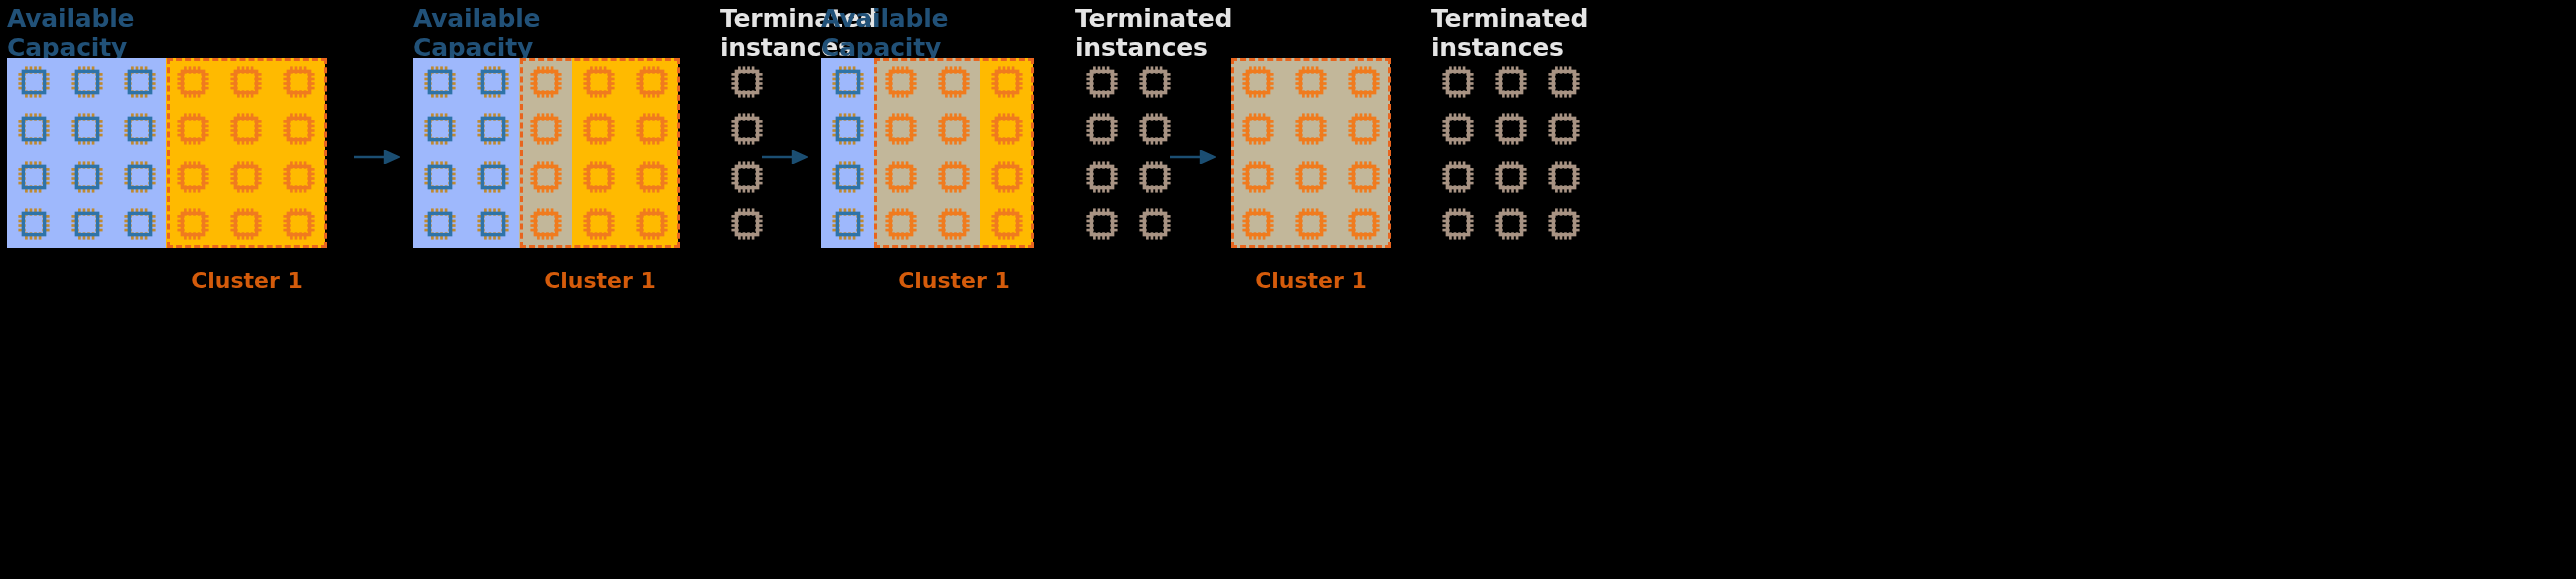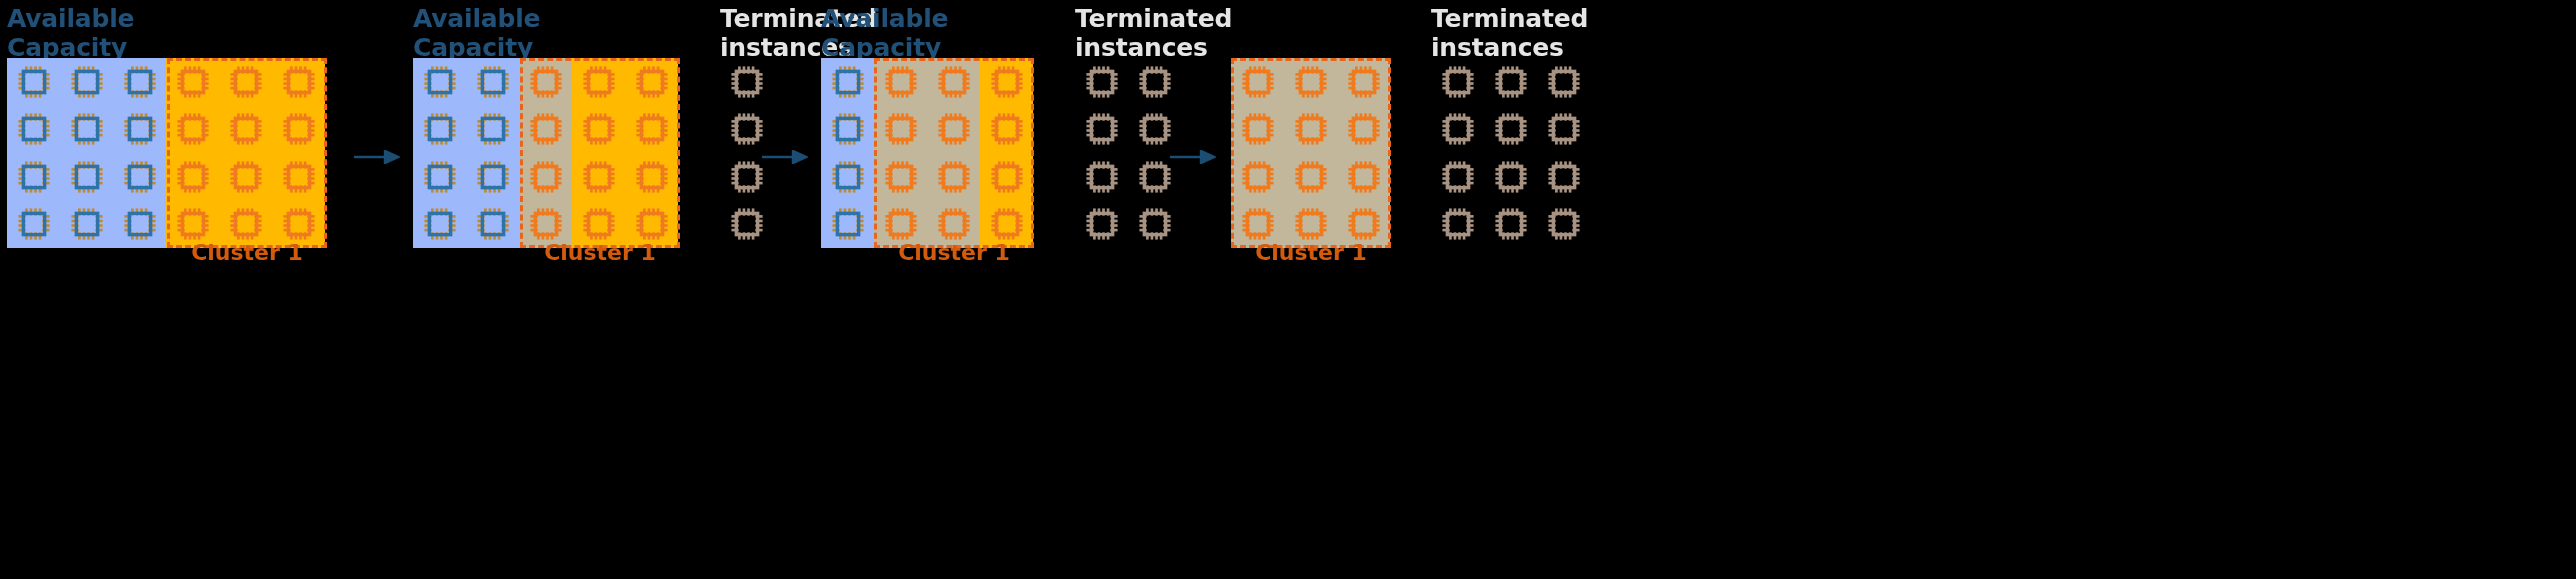--- a/index.html
+++ b/index.html
@@ -63,21 +63,21 @@
     position: absolute;
     top: 58px;
     height: 190px;
     border: 3px dashed #E8651E;
     box-sizing: border-box;
     pointer-events: none;
   }
 
   .cluster-label {
     position: absolute;
-    top: 240px;
+    top: 268px;
     font-size: 22px;
     font-weight: bold;
     color: #D45B0B;
     text-align: center;
   }
 
   
   .term-grid {
     position: absolute;
     top: 58px;

